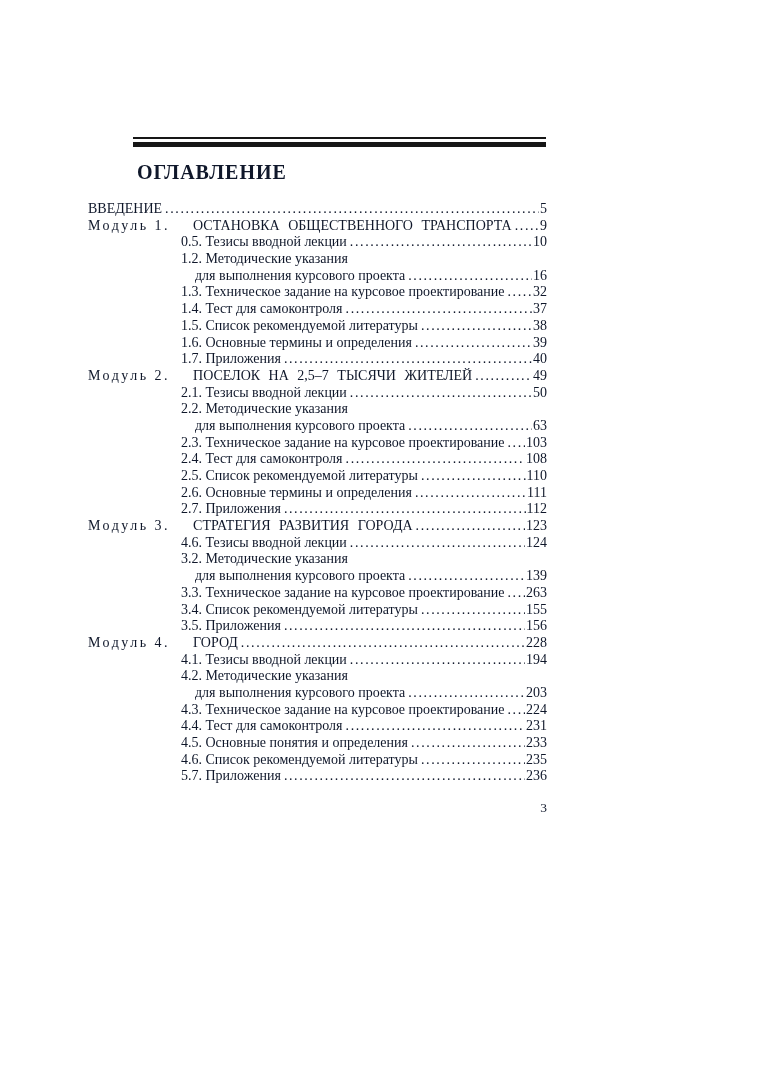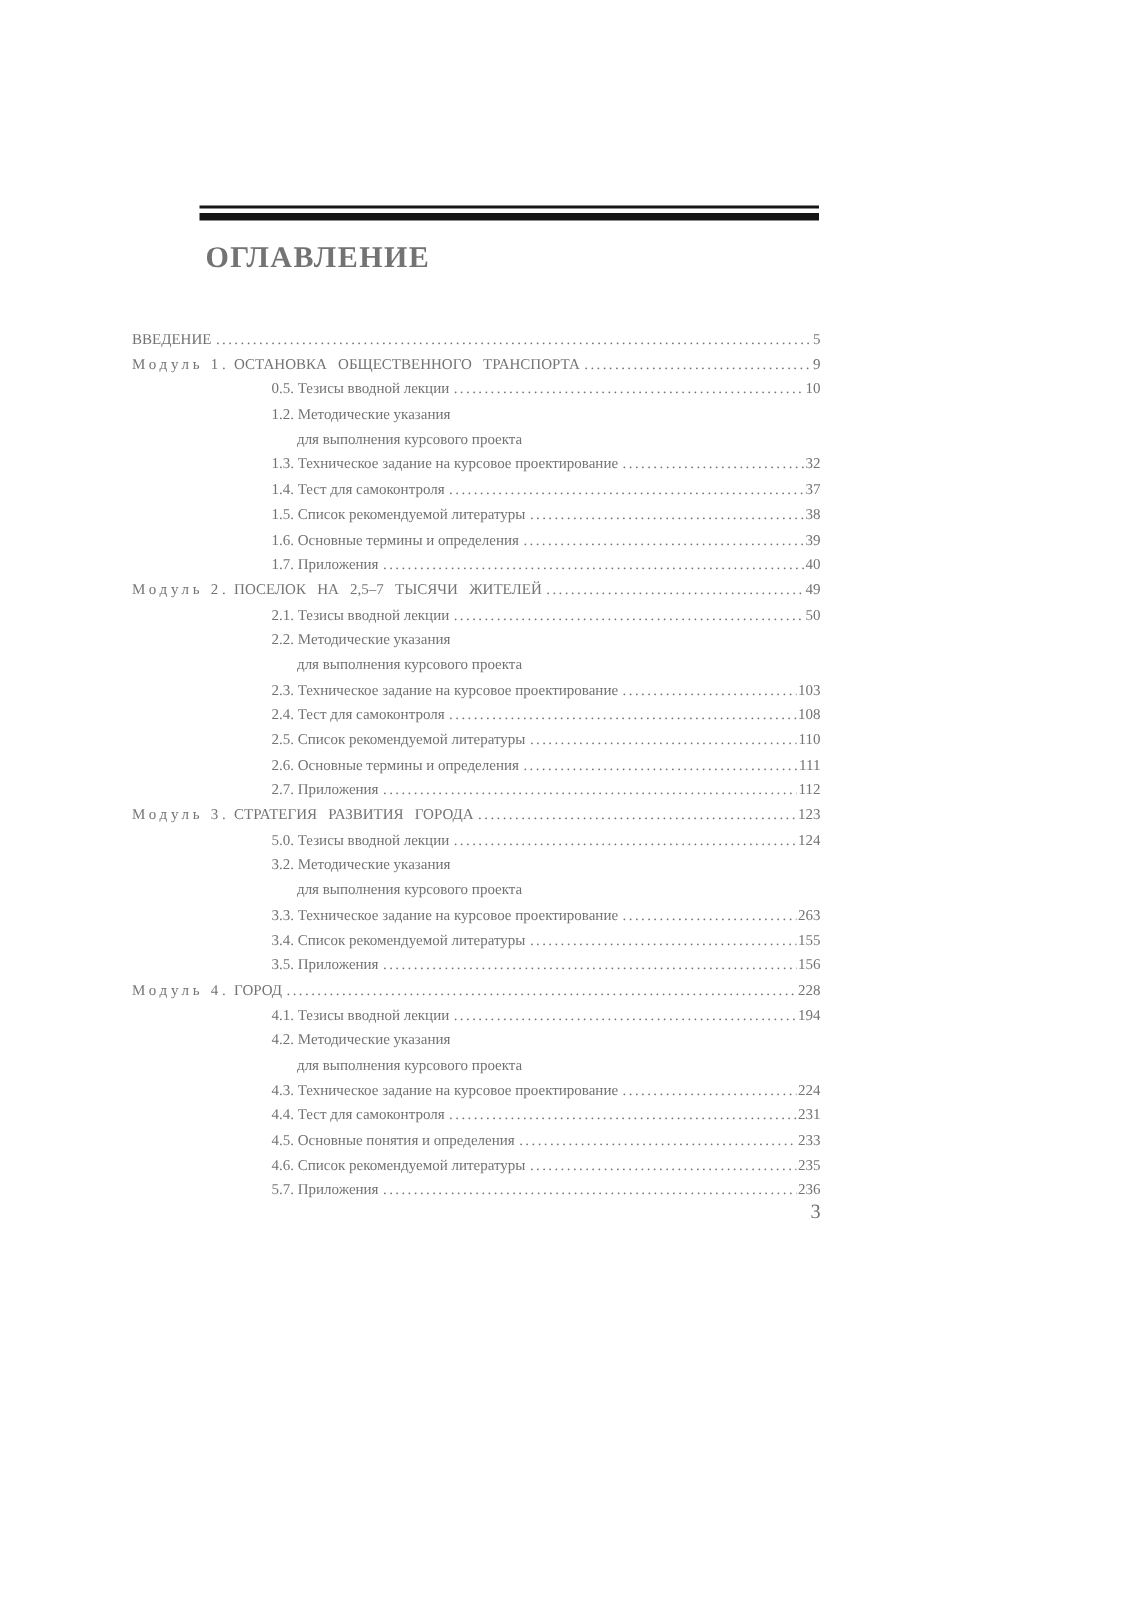--- a/index.html
+++ b/index.html
@@ -6,21 +6,21 @@
     margin: 0;
     padding: 0;
     background: #ffffff;
   }
   .page {
     position: relative;
     width: 763px;
     height: 1080px;
     background: #ffffff;
     font-family: "Liberation Serif", "DejaVu Serif", serif;
-    color: #737373;
+    color: #0f172a;
     overflow: hidden;
   }
 
   
   .rule-double {
     position: absolute;
     left: 133px;
     top: 137px;
     width: 413px;
   }
@@ -35,40 +35,40 @@
     font-size: 20px;
     font-weight: bold;
     letter-spacing: 1px;
     white-space: nowrap;
   }
 
   
   .toc-list {
     position: absolute;
     left: 88px;
-    top: 219px;
+    top: 201px;
     width: 459px;
-    font-size: 10px;
+    font-size: 14px;
     line-height: 16.7px;
   }
   .toc-row {
     display: flex;
     align-items: baseline;
     white-space: nowrap;
     height: 16.7px;
     overflow: hidden;
   }
   .toc-row .prefix {
     letter-spacing: 2.5px;
-    margin-right: 3px;
+    margin-right: 23px;
     flex: 0 0 auto;
   }
   .lvl-module .label { word-spacing: 5px; }
   .lvl-sub  { padding-left: 93px; }
-  .lvl-cont { padding-left: 107px; flex-direction: column; }
+  .lvl-cont { padding-left: 107px; }
   .label { flex: 0 0 auto; }
   .leader {
     flex: 1 1 auto;
     overflow: hidden;
     margin-left: 3px;
     margin-right: 1px;
     min-width: 0;
   }
   .leader::after {
     content: "..................................................................................................................................";
@@ -210,21 +210,21 @@
     <span class="pagenum">112</span>
   </div>
       <div class="toc-row lvl-module">
     <span class="prefix">Модуль 3.</span>
     <span class="label">СТРАТЕГИЯ РАЗВИТИЯ ГОРОДА</span>
     <span class="leader"></span>
     <span class="pagenum">123</span>
   </div>
       <div class="toc-row lvl-sub">
 
-    <span class="label">5.0. Тезисы вводной лекции</span>
+    <span class="label">4.6. Тезисы вводной лекции</span>
     <span class="leader"></span>
     <span class="pagenum">124</span>
   </div>
       <div class="toc-row lvl-sub">
 
     <span class="label">3.2. Методические указания</span>
 
   </div>
       <div class="toc-row lvl-cont">
 

